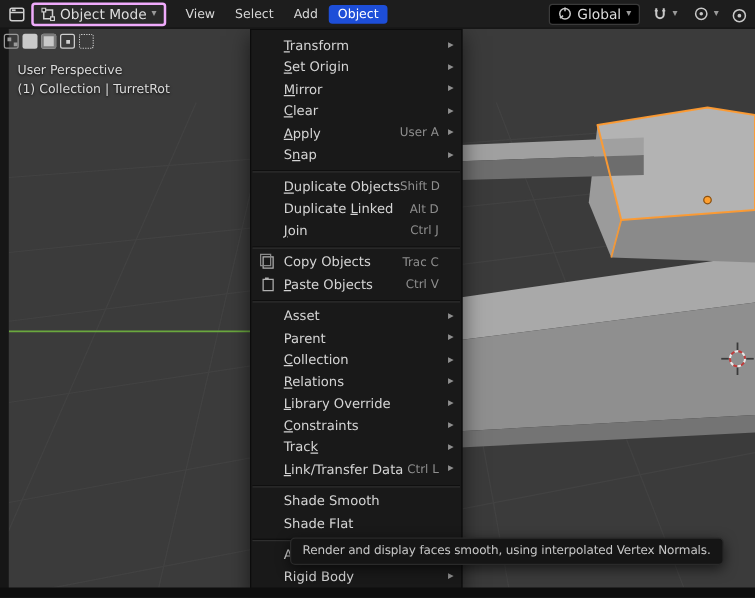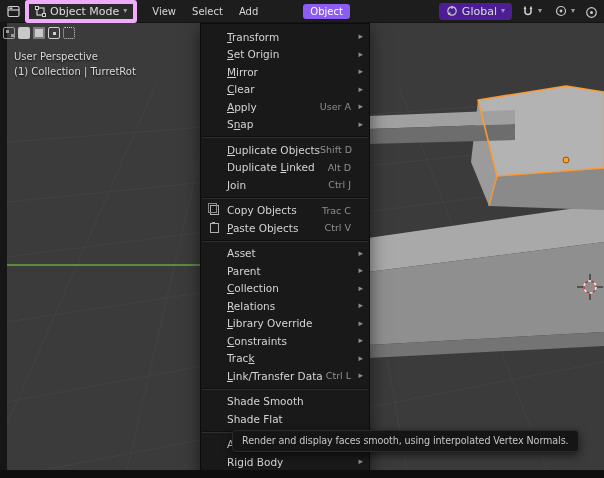--- a/index.html
+++ b/index.html
@@ -5,27 +5,27 @@
   html,body{margin:0;padding:0;background:#000;}
   .stage{position:relative;width:604px;height:478px;background:#3b3b3b;overflow:hidden;
          font-family:"DejaVu Sans",sans-serif;-webkit-font-smoothing:antialiased;}
 
   
   .topbar{position:absolute;top:0;left:0;right:0;height:22px;background:#1d1d1d;
           border-bottom:1px solid #141414;display:flex;align-items:center;
           padding:0 4px;gap:2px;z-index:40;}
   .editor-btn{display:flex;align-items:center;gap:2px;padding:2px 3px;border-radius:3px;}
   .chev{color:#9a9a9a;font-size:8px;line-height:1;}
-  .mode-btn{display:flex;align-items:center;gap:4px;background:#2a2a2a;border:4px solid #f0abfc;
+  .mode-btn{display:flex;align-items:center;gap:4px;background:#2a2a2a;border:2px solid #f0abfc;
             border-radius:3px;padding:1px 6px;margin-right:6px;}
   .mode-btn .txt{color:#dddddd;font-size:11px;}
   .hmenu{color:#d6d6d6;font-size:10px;padding:2px 7px;border-radius:3px;}
-  .hmenu.active{background:#8b5cf6;color:#ffffff;margin-left:36px;}
+  .hmenu.active{background:#1d4ed8;color:#ffffff;}
   .right-tools{margin-left:auto;display:flex;align-items:center;gap:7px;padding-right:2px;}
-  .enum-btn{display:flex;align-items:center;gap:4px;background:#4c1d95;border:1px solid #3a3a3a;
+  .enum-btn{display:flex;align-items:center;gap:4px;background:#000000;border:1px solid #3a3a3a;
             border-radius:3px;padding:1px 6px;}
   .enum-btn .txt{color:#dddddd;font-size:11px;}
   .ic{display:inline-block;vertical-align:middle;}
 
   
   .scene{position:absolute;left:7px;top:22px;width:597px;height:448px;z-index:1;}
   .left-strip{position:absolute;left:0;top:22px;width:7px;height:456px;background:#161616;z-index:2;}
   .bottom-strip{position:absolute;left:0;top:470px;width:604px;height:8px;background:#0e0e0e;z-index:35;}
 
   .tool-icons{position:absolute;left:3px;top:27px;display:flex;gap:3px;z-index:5;}

